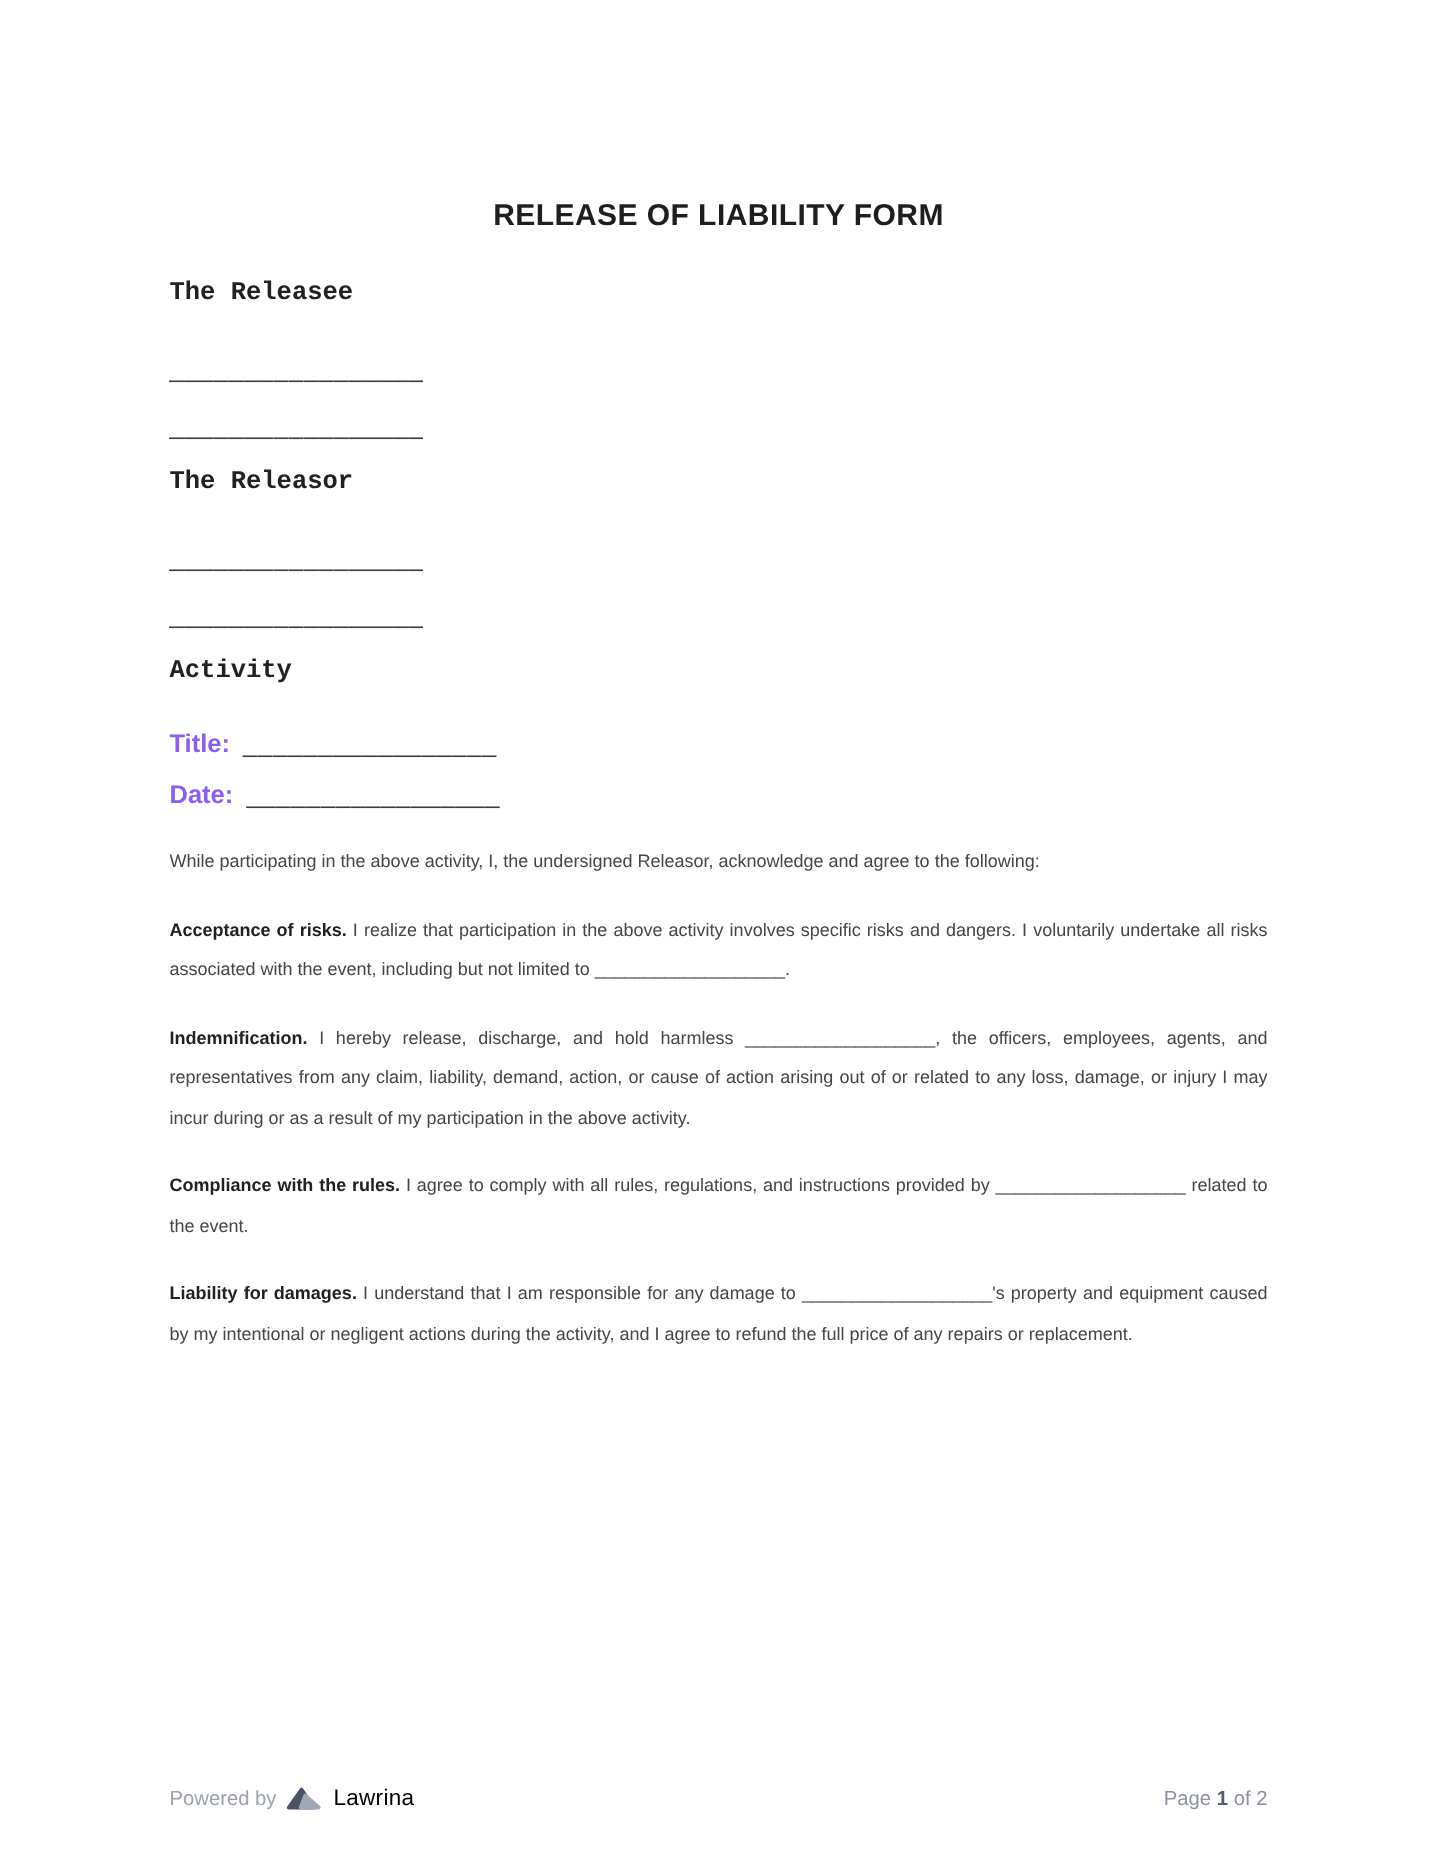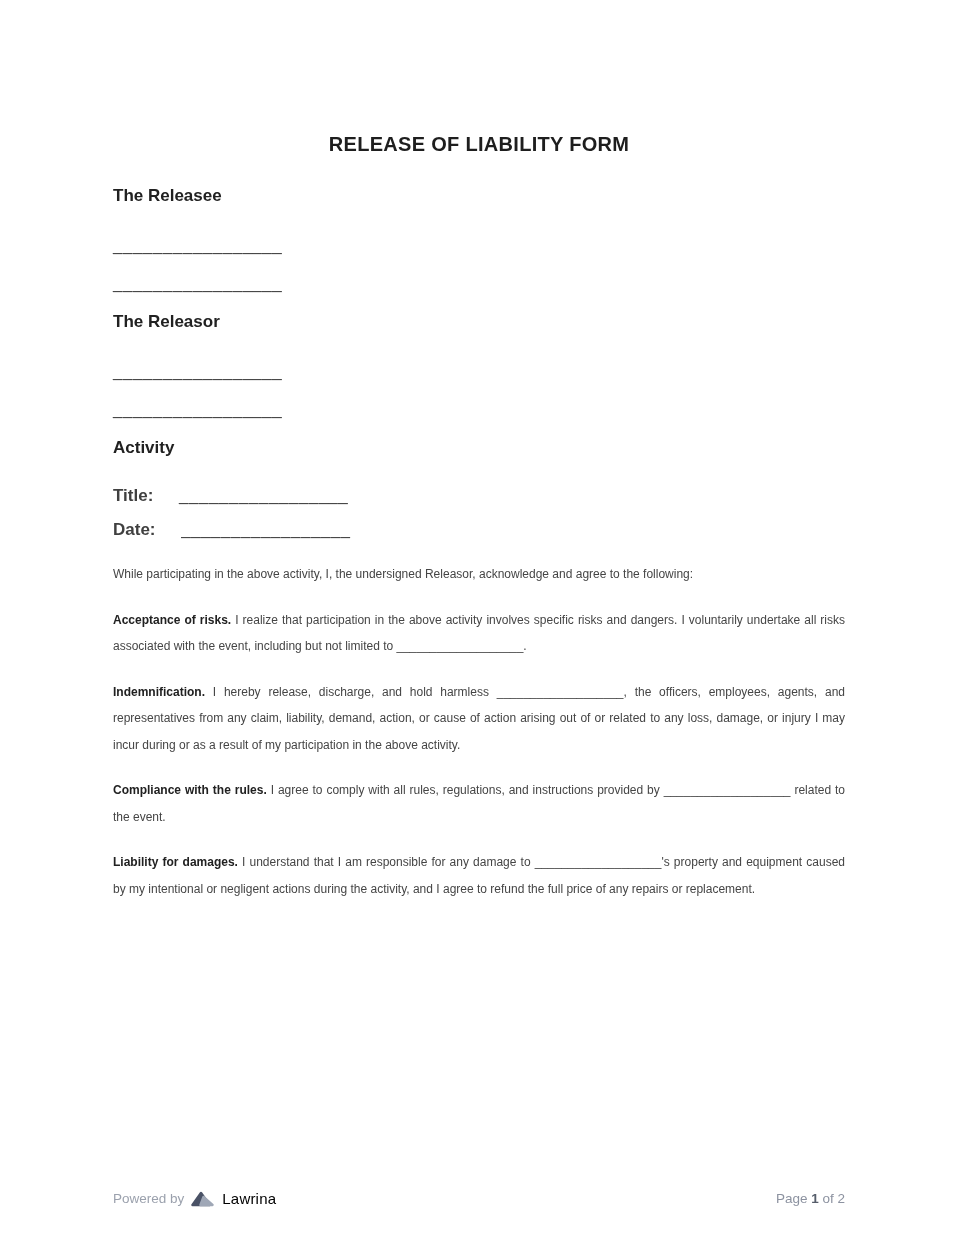--- a/index.html
+++ b/index.html
@@ -24,42 +24,43 @@
     line-height: 26px;
     letter-spacing: 0.3px;
     margin: 0 0 26px 0;
   }
   .h {
     font-size: 17px;
     font-weight: 700;
     color: #212121;
     line-height: 26px;
     margin: 0 0 24px 0;
+    font-family: Liberation Mono, monospace;
   }
   .h.activity { margin-bottom: 22px; }
   .h.release  { margin: 6px 0 18px 0; }
   .blank-line {
     font-size: 17px;
     line-height: 26px;
     color: #3c3c3c;
     letter-spacing: 0.5px;
     margin: 0 0 12px 0;
     white-space: nowrap;
   }
   .field {
     font-size: 17px;
     line-height: 26px;
     margin: 0 0 8px 0;
     white-space: nowrap;
   }
   .field.date { margin-bottom: 18px; }
   .field .label {
     font-weight: 700;
-    color: #404040;
-    margin-right: 21px;
+    color: #8b5cf6;
+    margin-right: 4px;
   }
   .field .blank-inline {
     color: #3c3c3c;
     letter-spacing: 0.5px;
   }
   .para {
     font-size: 12px;
     line-height: 26.5px;
     color: #454545;
     text-align: justify;

